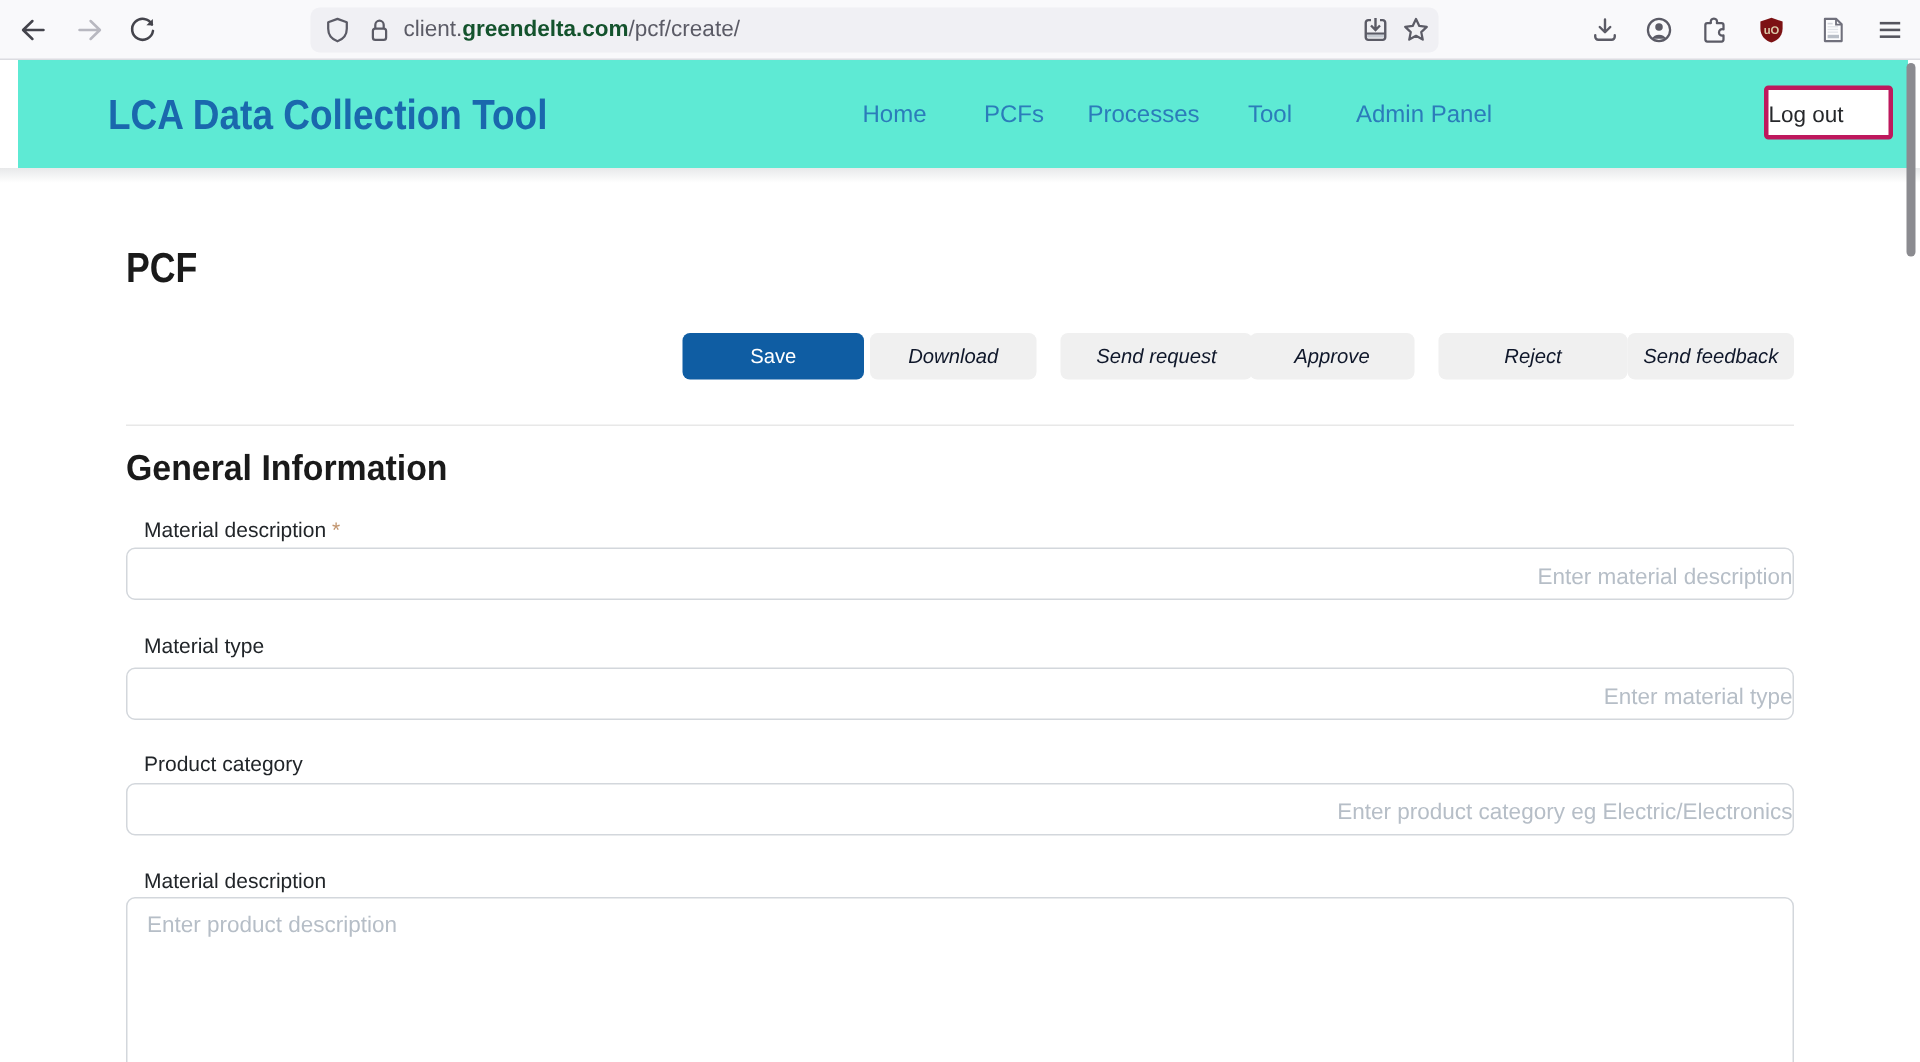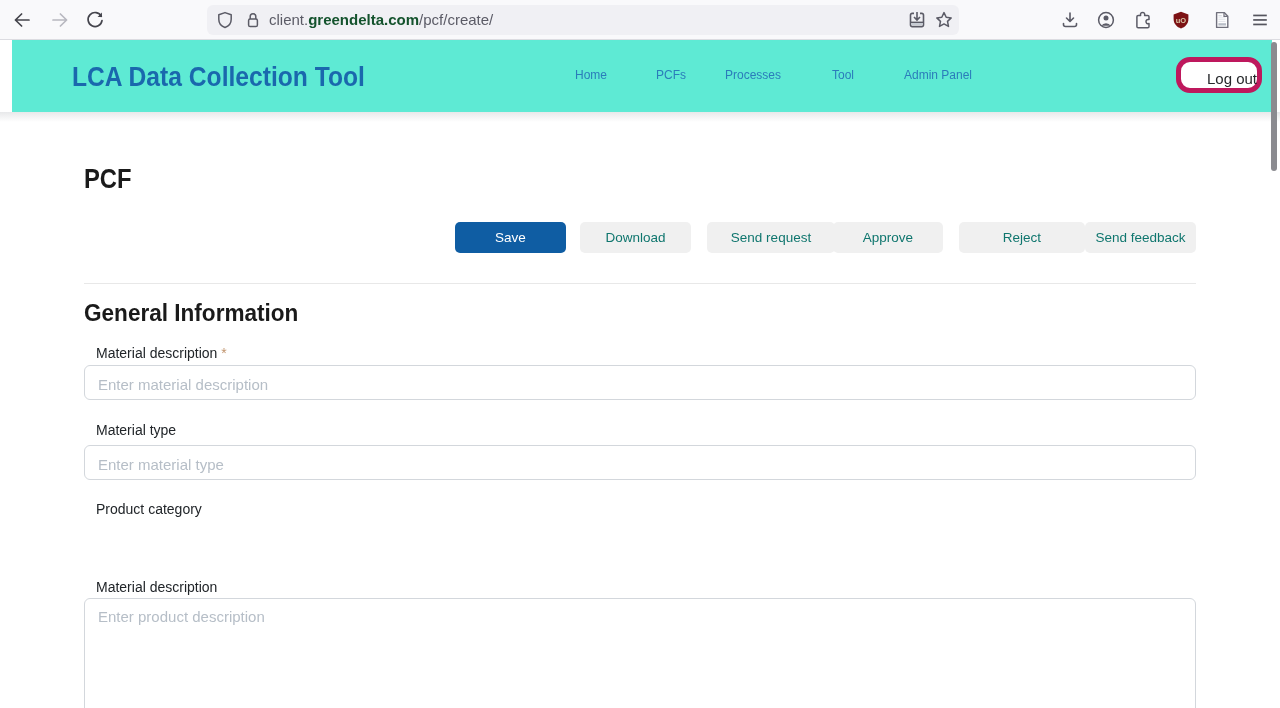--- a/index.html
+++ b/index.html
@@ -16,38 +16,38 @@
   .urltext { position:absolute; left:62px; top:0; height:30px; line-height:30px;
     font-size:15px; color:#5b5b66; white-space:nowrap; }
   .urltext b { color:#14532d; font-weight:700; }
 
   
   #header { position:absolute; left:12px; top:40px; width:1260px; height:72px; background:#5eead4; }
   #hshadow { position:absolute; left:0; top:112px; width:1280px; height:10px;
     background:linear-gradient(to bottom, rgba(25,35,50,0.10), rgba(25,35,50,0)); }
   #logo { position:absolute; left:60px; top:21px; font-size:28px; font-weight:700;
     color:#1a68ad; transform:scaleX(0.88); transform-origin:0 50%; white-space:nowrap; }
-  .nav { position:absolute; top:28px; font-size:12px; color:#2b7cba;text-align:right; }
+  .nav { position:absolute; top:28px; font-size:16px; color:#2b7cba;text-align:right; }
   #logout { position:absolute; left:1164px; top:17px; width:86px; height:36px;
-    background:#fff; border:5px solid #be185d; border-radius:14px;
-    font-size:15px; color:#26282b; text-align:right; line-height:34px; }
+    background:#fff; border:3px solid #be185d; border-radius:3px;
+    font-size:15px; color:#26282b; text-align:left; line-height:34px; }
 
   
   #pcf { position:absolute; left:84px; top:163px; font-size:28px; font-weight:700; color:#1a1a1a; transform:scaleX(0.85); transform-origin:0 50%; }
   .btn { position:absolute; top:222px; height:31px; border-radius:5px;
     font-size:13.5px; text-align:center; line-height:31px; }
   .btn.primary { background:#0f5da3; color:#fff; font-weight:400; }
-  .btn.disabled { background:#f0f0f0; color:#0f766e; }
+  .btn.disabled { background:#f0f0f0; color:#0f172a;font-style:italic; }
   #hr { position:absolute; left:84px; top:283px; width:1112px; height:1px; background:#e8e8e8; }
   #geninfo { position:absolute; left:84px; top:299px; font-size:24px; font-weight:700; color:#1a1a1a; transform:scaleX(0.94); transform-origin:0 50%; white-space:nowrap; }
   .lbl { position:absolute; left:96px; font-size:14px; line-height:21px; color:#212529; }
   .lbl .req { color:#c1946d; }
   .inp { position:absolute; left:84px; width:1112px; height:35px;
     border:1px solid #d3d7dc; border-radius:6px; background:#fff;
-    font-size:15px; line-height:33px; color:#b6bec7; padding-left:13px; padding-top:2px; }
+    font-size:15px; line-height:33px; color:#b6bec7; padding-left:13px; padding-top:2px;text-align:right; }
   #ta { position:absolute; left:84px; top:598px; width:1112px; height:130px;
     border:1px solid #d3d7dc; border-radius:6px; background:#fff;
     font-size:15px; line-height:21px; color:#b6bec7; padding:7px 13px; }
 
   #scrollthumb { position:absolute; left:1271px; top:42px; width:6px; height:129px;
     background:#8b8b90; border-radius:3px; }
 </style>
 </head>
 <body>
 <div id="stage">
@@ -134,35 +134,36 @@
     <div class="nav" style="left:644px">PCFs</div>
     <div class="nav" style="left:713px">Processes</div>
     <div class="nav" style="left:820px">Tool</div>
     <div class="nav" style="left:892px">Admin Panel</div>
     <div id="logout">Log out</div>
   </div>
   <div id="hshadow"></div>
 
   <div id="pcf">PCF</div>
 
-  <div class="btn primary" style="left:455px;width:111px">Save</div>
+  <div class="btn primary" style="left:455px;width:121px">Save</div>
   <div class="btn disabled" style="left:580px;width:111px">Download</div>
   <div class="btn disabled" style="left:707px;width:128px">Send request</div>
   <div class="btn disabled" style="left:833px;width:110px">Approve</div>
   <div class="btn disabled" style="left:959px;width:126px">Reject</div>
   <div class="btn disabled" style="left:1085px;width:111px">Send feedback</div>
 
   <div id="hr"></div>
   <div id="geninfo">General Information</div>
 
   <div class="lbl" style="top:343px">Material description <span class="req">*</span></div>
   <div class="inp" style="top:365px">Enter material description</div>
 
   <div class="lbl" style="top:420px">Material type</div>
   <div class="inp" style="top:445px">Enter material type</div>
 
   <div class="lbl" style="top:499px">Product category</div>
+  <div class="inp" style="top:522px">Enter product category eg Electric/Electronics</div>
 
   <div class="lbl" style="top:577px">Material description</div>
   <div id="ta">Enter product description</div>
 
   <div id="scrollthumb"></div>
 </div>
 
 </body></html>

